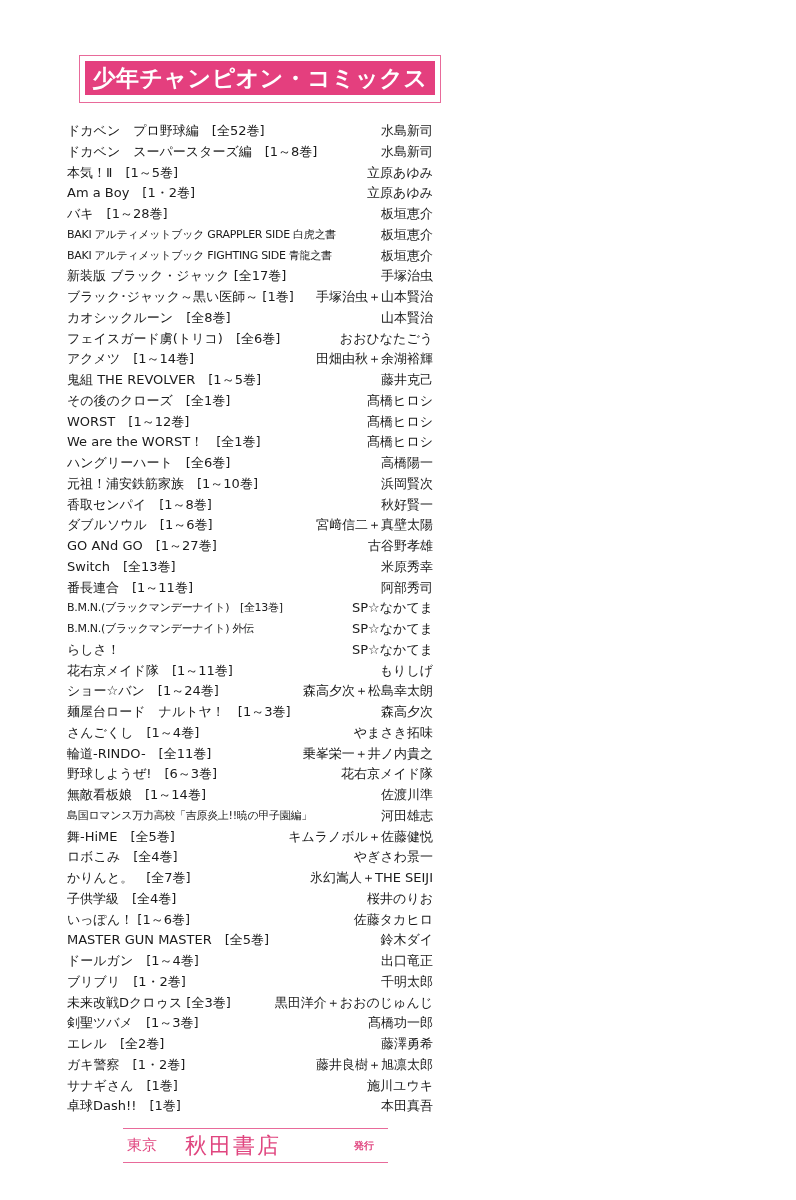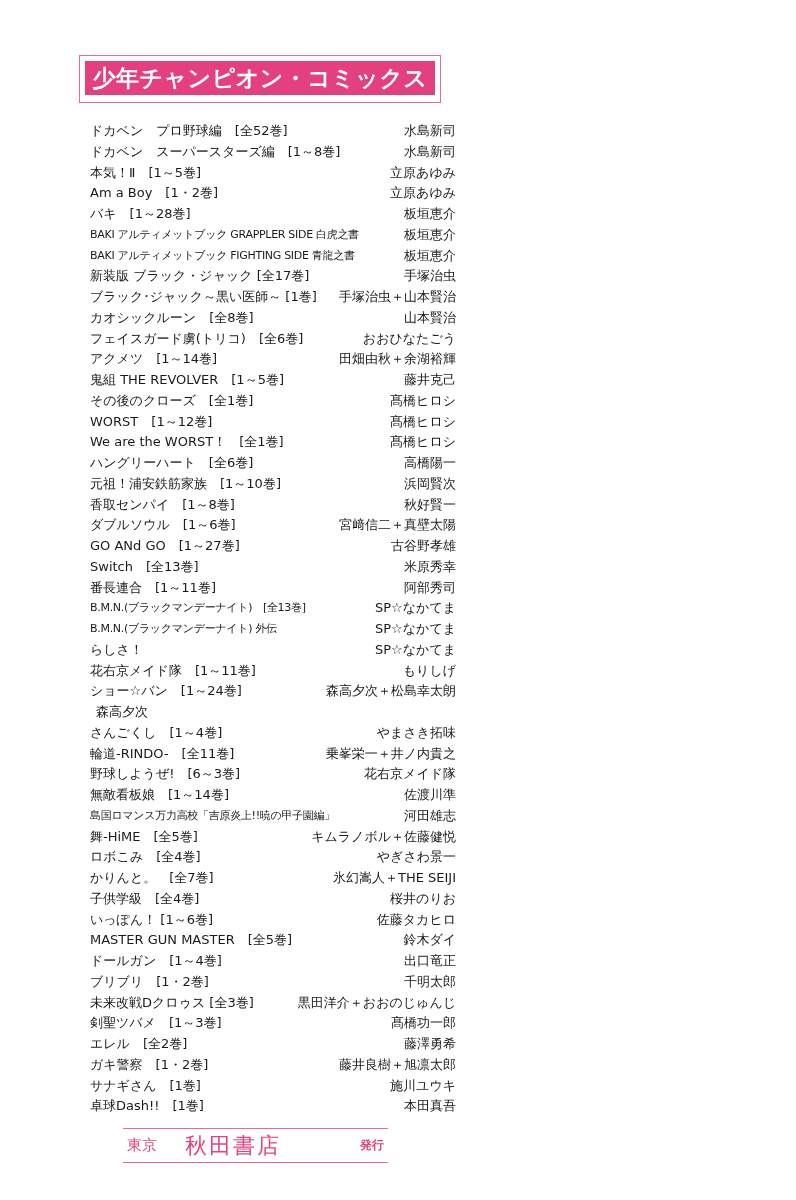--- a/index.html
+++ b/index.html
@@ -46,21 +46,21 @@
       color: #ffffff;
       font-weight: bold;
       font-size: 23px;
       letter-spacing: 0.5px;
       white-space: nowrap;
       font-family: "DejaVu Sans", sans-serif;
     }
     
     .list {
       position: absolute;
-      left: 90px;
+      left: 67px;
       top: 121px;
       width: 366px;
     }
     .row {
       display: flex;
       justify-content: space-between;
       align-items: center;
       height: 20.75px;
       font-size: 13px;
       line-height: 20.75px;
@@ -96,23 +96,23 @@
       font-size: 15px;
       margin-left: 4px;
       font-weight: normal;
     }
     .footer .publisher {
       font-size: 22px;
       margin-left: 28px;
       letter-spacing: 2px;
     }
     .footer .issued {
-      font-size: 12px;
+      font-size: 10px;
       margin-left: auto;
-      margin-right: 4px;
+      margin-right: 14px;
       font-weight: bold;
       font-family: Liberation Mono, monospace;
     }
   </style>
 </head>
 <body>
 
 <div class="page">
 
   <div class="banner-outer">
@@ -228,20 +228,21 @@
       </div>
       <div class="row">
         <span class="title">花右京メイド隊　[1～11巻]</span>
         <span class="author">もりしげ</span>
       </div>
       <div class="row">
         <span class="title">ショー☆バン　[1～24巻]</span>
         <span class="author">森高夕次＋松島幸太朗</span>
       </div>
       <div class="row">
+        <span class="title">麺屋台ロード　ナルトヤ！　[1～3巻]</span>
         <span class="author">森高夕次</span>
       </div>
       <div class="row">
         <span class="title">さんごくし　[1～4巻]</span>
         <span class="author">やまさき拓味</span>
       </div>
       <div class="row">
         <span class="title">輪道-RINDO-　[全11巻]</span>
         <span class="author">乗峯栄一＋井ノ内貴之</span>
       </div>

